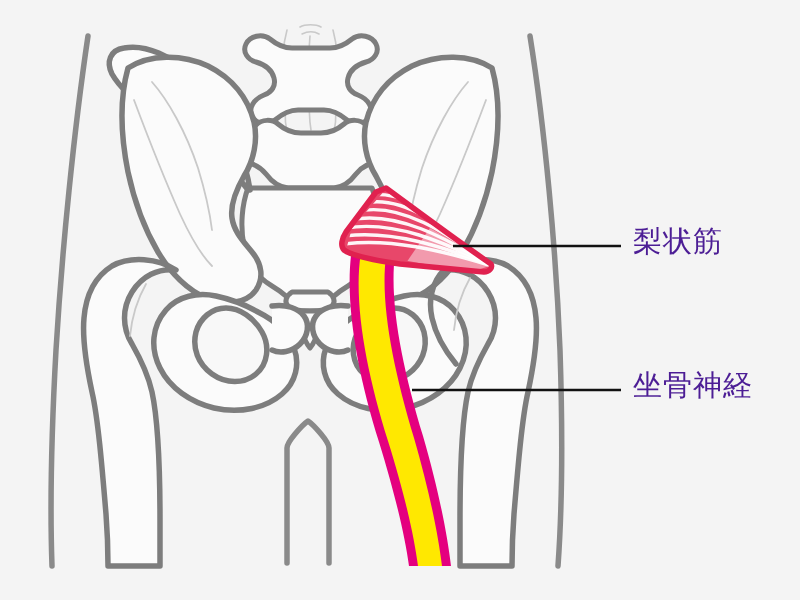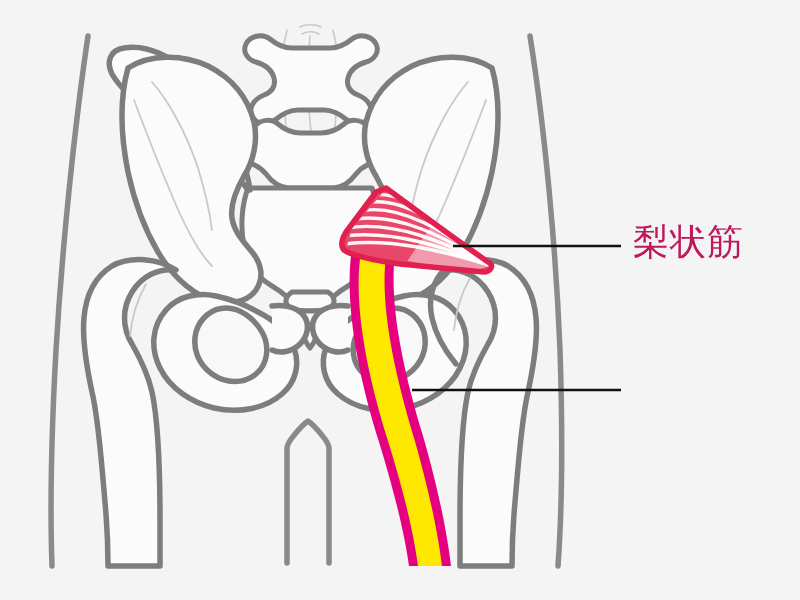--- a/index.html
+++ b/index.html
@@ -19,26 +19,26 @@
   }
   #figure {
     position: absolute;
     left: 0;
     top: 0;
     width: 800px;
     height: 600px;
   }
   .label-text {
     position: absolute;
-    font-size: 36px;
+    font-size: 29px;
     line-height: 1;
-    color: #be185d;
+    color: #4c1d95;
     letter-spacing: 1px;
     white-space: nowrap;
-    font-family: Liberation Mono, monospace;
+    font-family: Liberation Serif, serif;
   }
   #label-piriformis { left: 633px; top: 227px; }
   #label-sciatic    { left: 633px; top: 371px; }
 </style>
 </head>
 <body>
 
 <div id="canvas">
 
   <svg id="figure" viewBox="0 0 800 600" xmlns="http://www.w3.org/2000/svg">
@@ -290,14 +290,15 @@
     </g>
 
     <g stroke="#111111" stroke-width="2.4" stroke-linecap="butt">
       <line x1="453" y1="246" x2="621" y2="246"></line>
       <line x1="412" y1="390" x2="621" y2="390"></line>
     </g>
   </svg>
 
   <div class="label-text" id="label-piriformis">梨状筋</div>
 
+  <div class="label-text" id="label-sciatic">坐骨神経</div>
 
 </div>
 
 </body></html>

